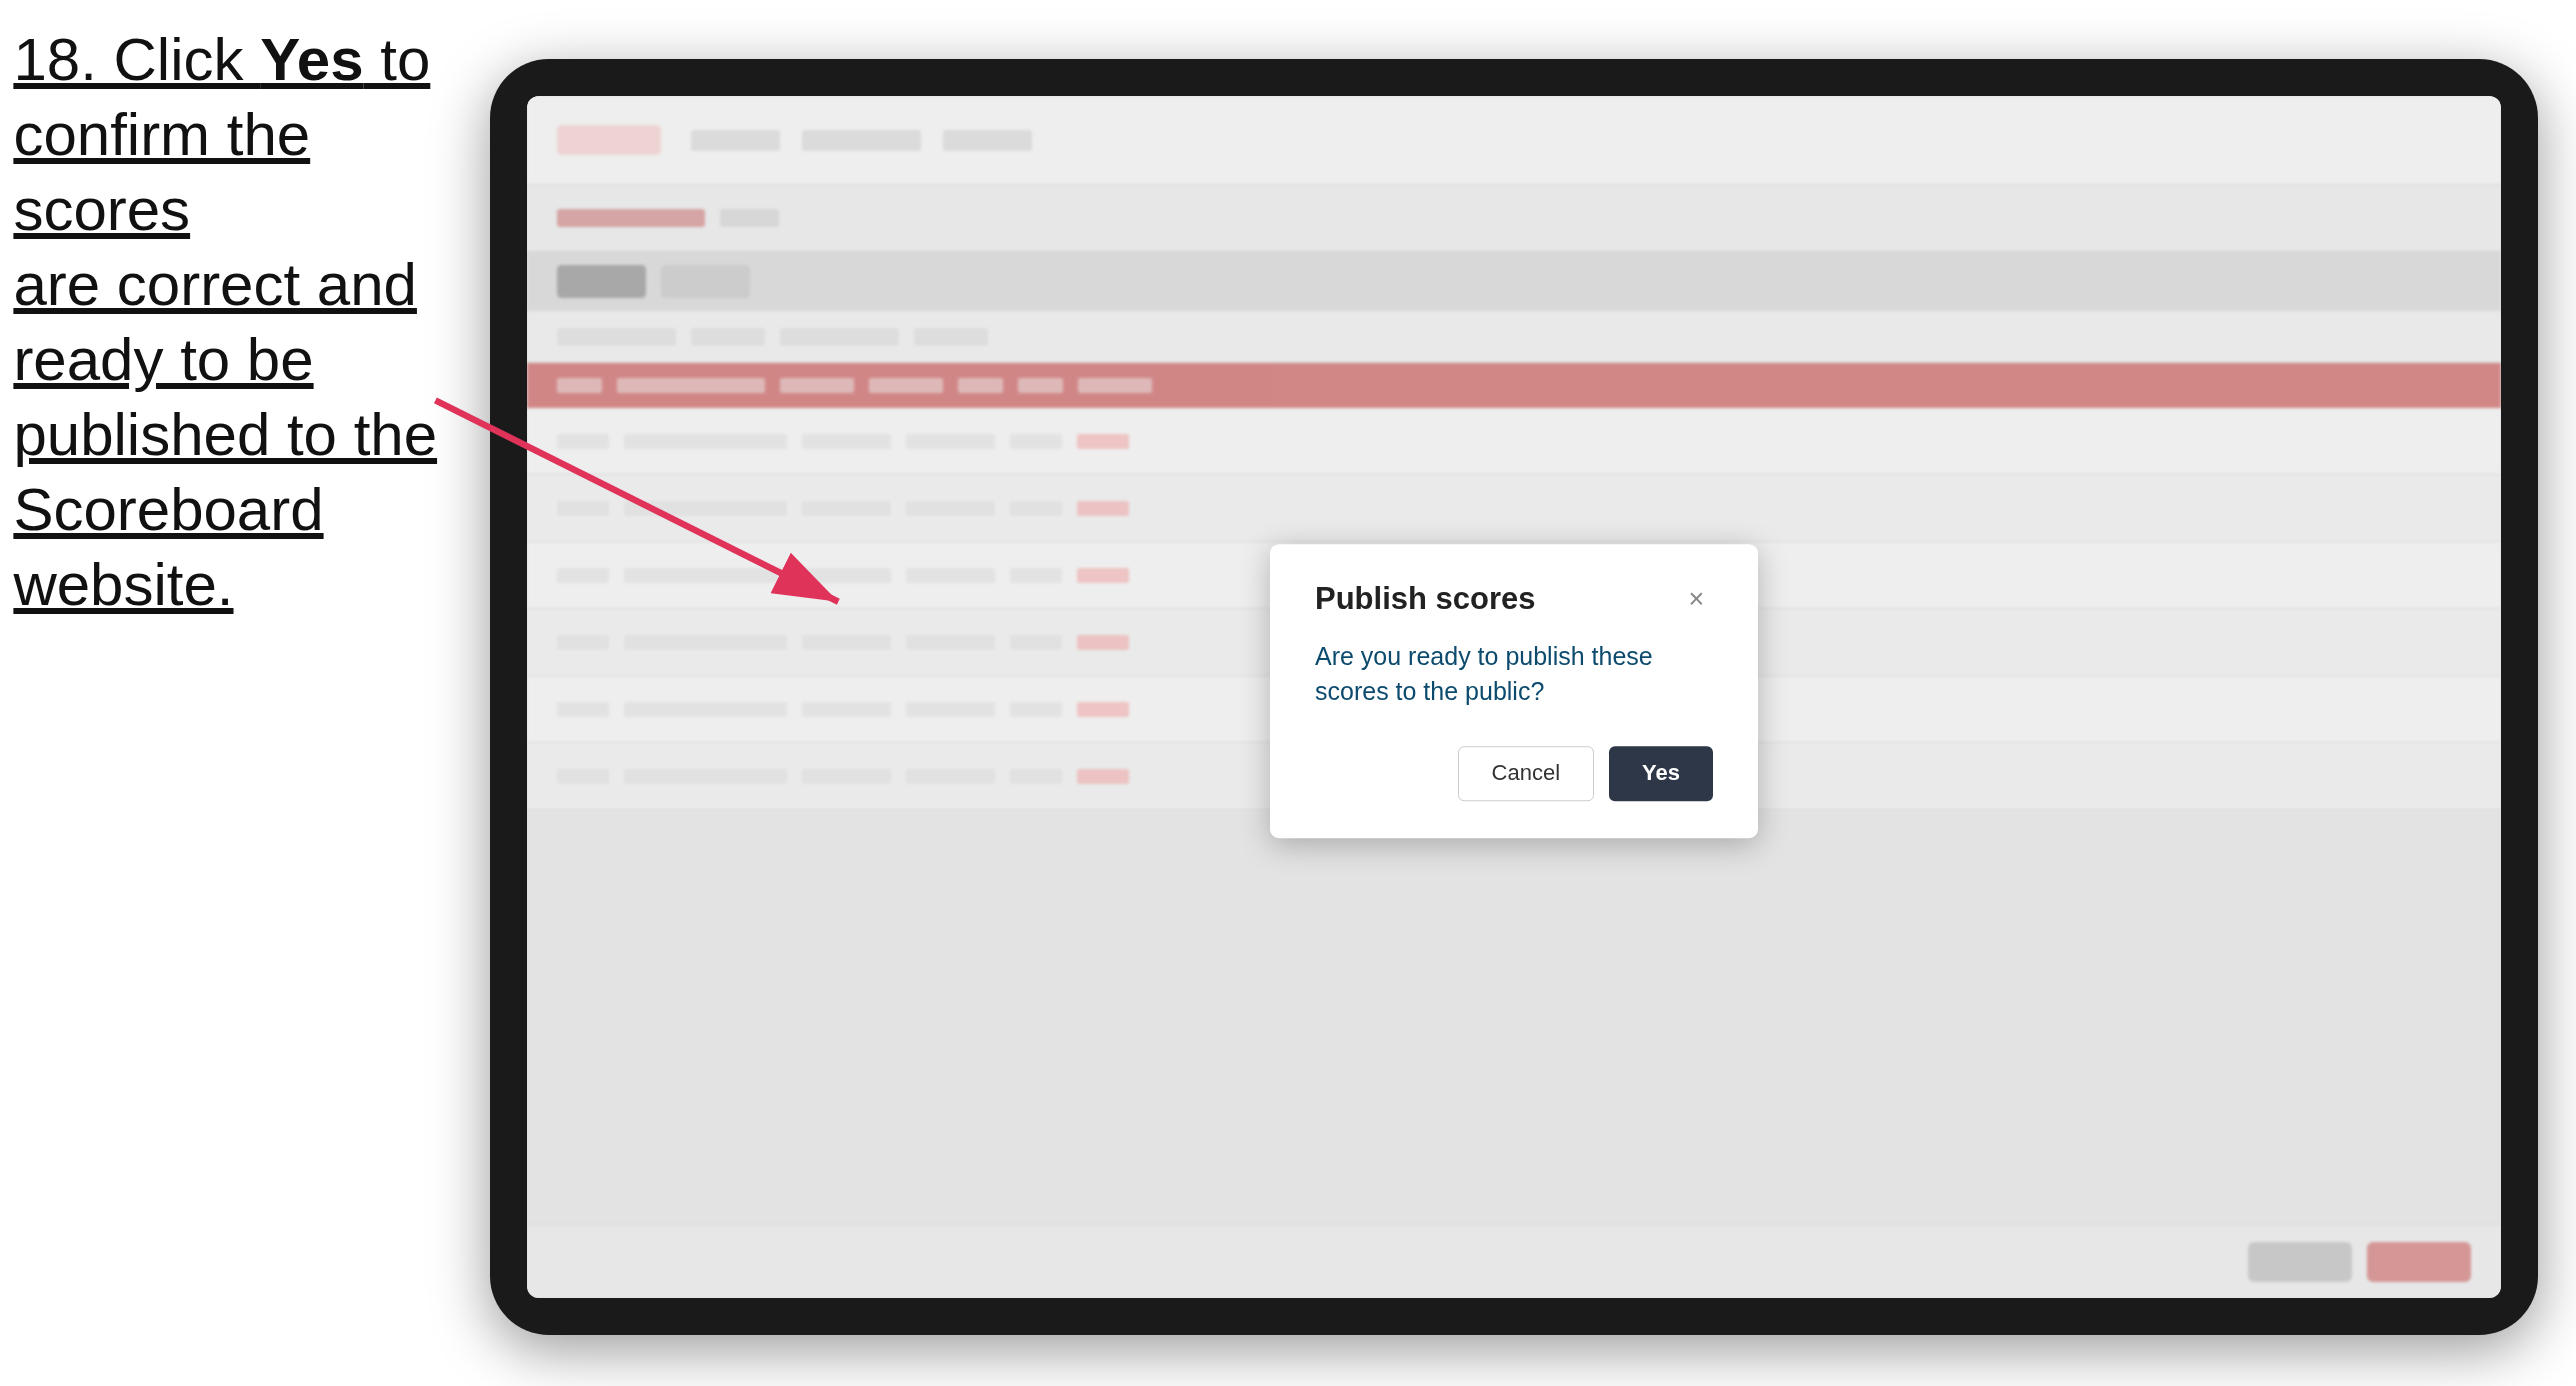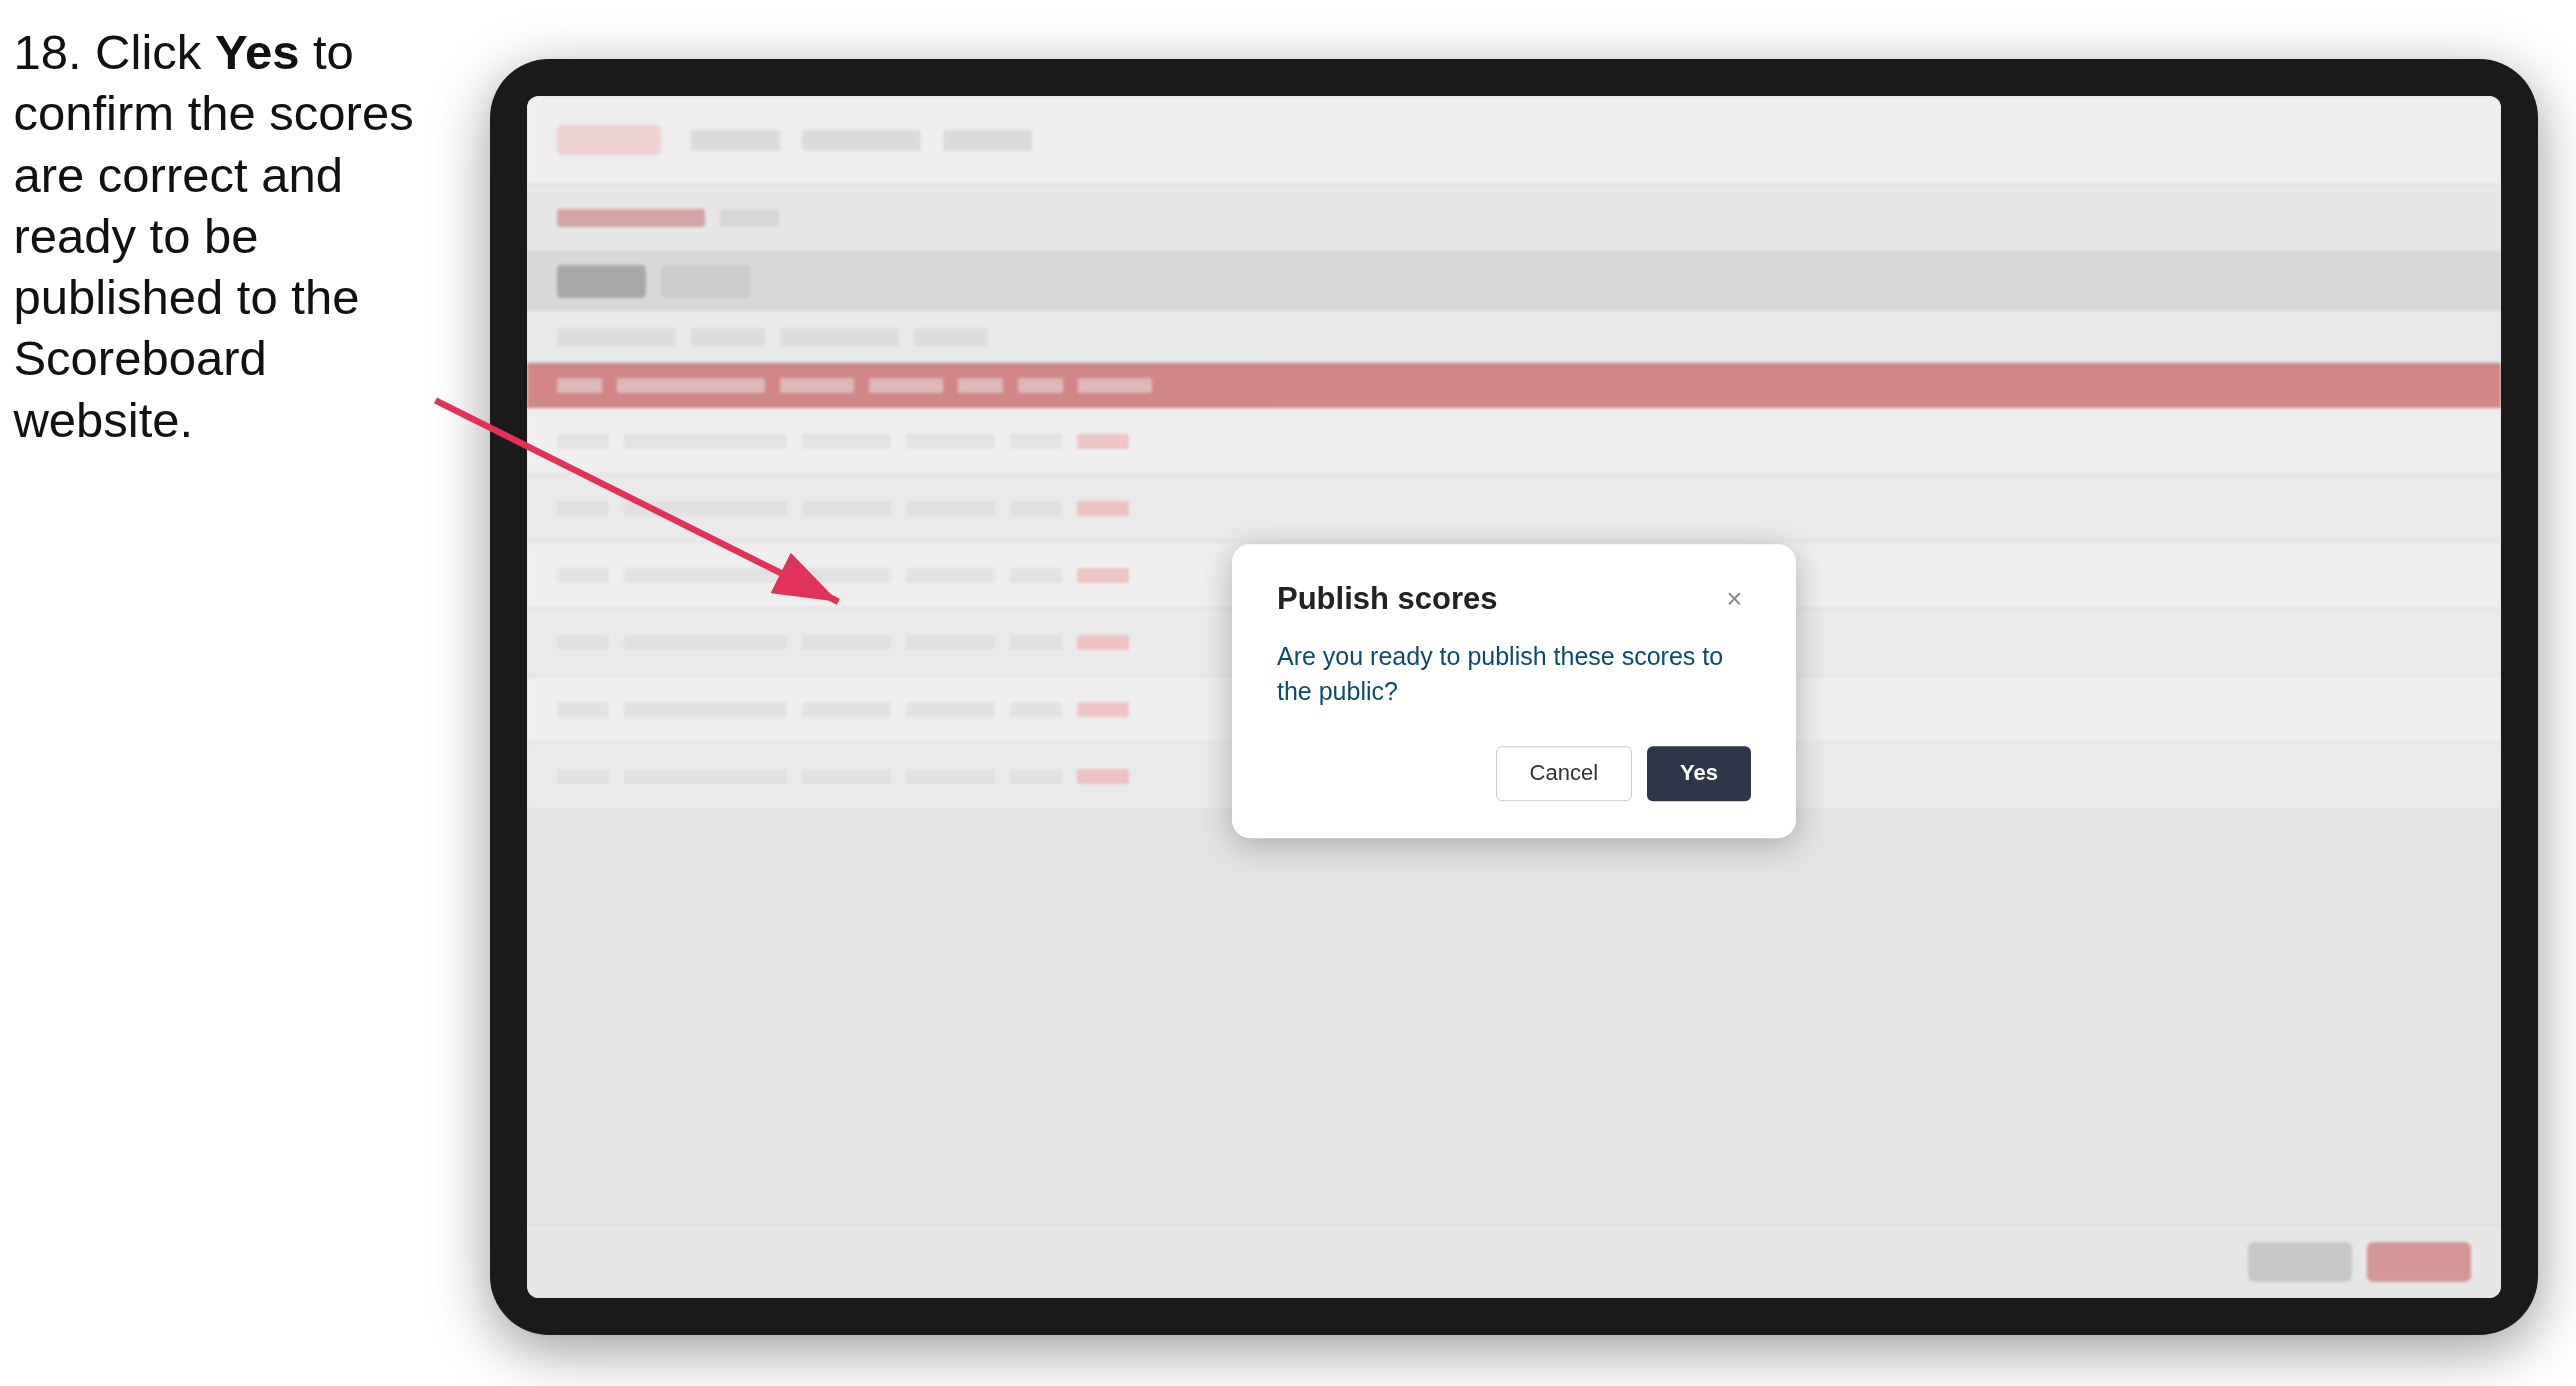--- a/index.html
+++ b/index.html
@@ -11,24 +11,25 @@
       position: relative;
       overflow: hidden;
     }
 
     
     .instruction-text {
       position: absolute;
       left: 13.4px;
       top: 22px;
       width: 460px;
-      font-size: 49px;
+      font-size: 60px;
       line-height: 1.25;
       color: #111111;
       font-weight: 400;
+      text-decoration: underline;
     }
     .instruction-text strong {
       font-weight: 700;
     }
 
     
     .tablet {
       position: absolute;
       left: 490px;
       top: 59px;
@@ -263,23 +264,23 @@
       background: rgba(200, 200, 200, 0.3);
       z-index: 10;
     }
 
     
     .dialog {
       position: absolute;
       top: 50%;
       left: 50%;
       transform: translate(-50%, -52%);
-      width: 564px;
+      width: 488px;
       background: #ffffff;
-      border-radius: 18px;
+      border-radius: 9px;
       box-shadow: 0 6px 30px rgba(0,0,0,0.25);
       z-index: 20;
       padding: 37px 45px 37px 45px;
     }
 
     .dialog-header {
       display: flex;
       align-items: center;
       justify-content: space-between;
       margin-bottom: 22px;

